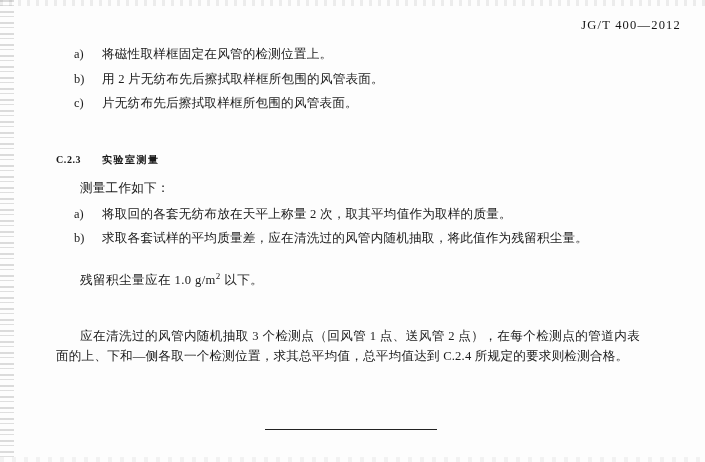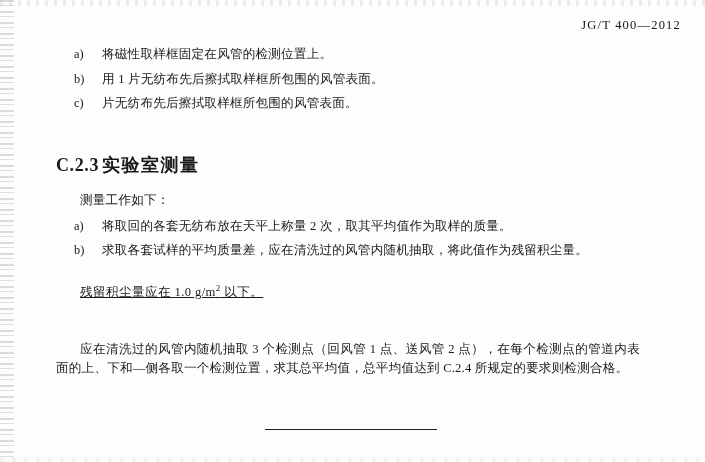--- a/index.html
+++ b/index.html
@@ -91,21 +91,21 @@
     font-size: 12.4px;
   }
   .list-text {
     flex: 1;
     letter-spacing: 0.2px;
   }
 
   .section-head {
     margin: 18px 0 12px 0;
     font-weight: bold;
-    font-size: 18px;
+    font-size: 10px;
     letter-spacing: 0.3px;
   }
   .section-head .num {
     display: inline-block;
     min-width: 46px;
     letter-spacing: 0.6px;
   }
   .section-head .title {
     letter-spacing: 1.5px;
   }
@@ -133,42 +133,41 @@
     height: 0;
     border-top: 1.6px solid #222;
   }
   sup {
     font-size: 0.72em;
     vertical-align: super;
   }
   .mono-ish {
     font-family: "Liberation Serif", "DejaVu Serif", serif;
     letter-spacing: 0.4px;
-    text-decoration: underline;
   }
 </style>
 </head>
 <body>
 
 <div class="page">
   <div class="edge-noise-left"></div>
   <div class="edge-noise-top"></div>
   <div class="edge-noise-bottom"></div>
 
   <div class="header">JG/T 400—2012</div>
 
   <div class="content">
 
     <div class="list-item">
       <span class="list-marker">a)</span>
       <span class="list-text">将磁性取样框固定在风管的检测位置上。</span>
     </div>
     <div class="list-item">
       <span class="list-marker">b)</span>
-      <span class="list-text">用 1 片无纺布先后擦拭取样框所包围的风管表面。</span>
+      <span class="list-text">用 2 片无纺布先后擦拭取样框所包围的风管表面。</span>
     </div>
     <div class="list-item">
       <span class="list-marker">c)</span>
       <span class="list-text">片无纺布先后擦拭取样框所包围的风管表面。</span>
     </div>
 
     <div class="block-gap-md"></div>
 
     <div class="section-head">
       <span class="num">C.2.3</span><span class="title">实验室测量</span>

